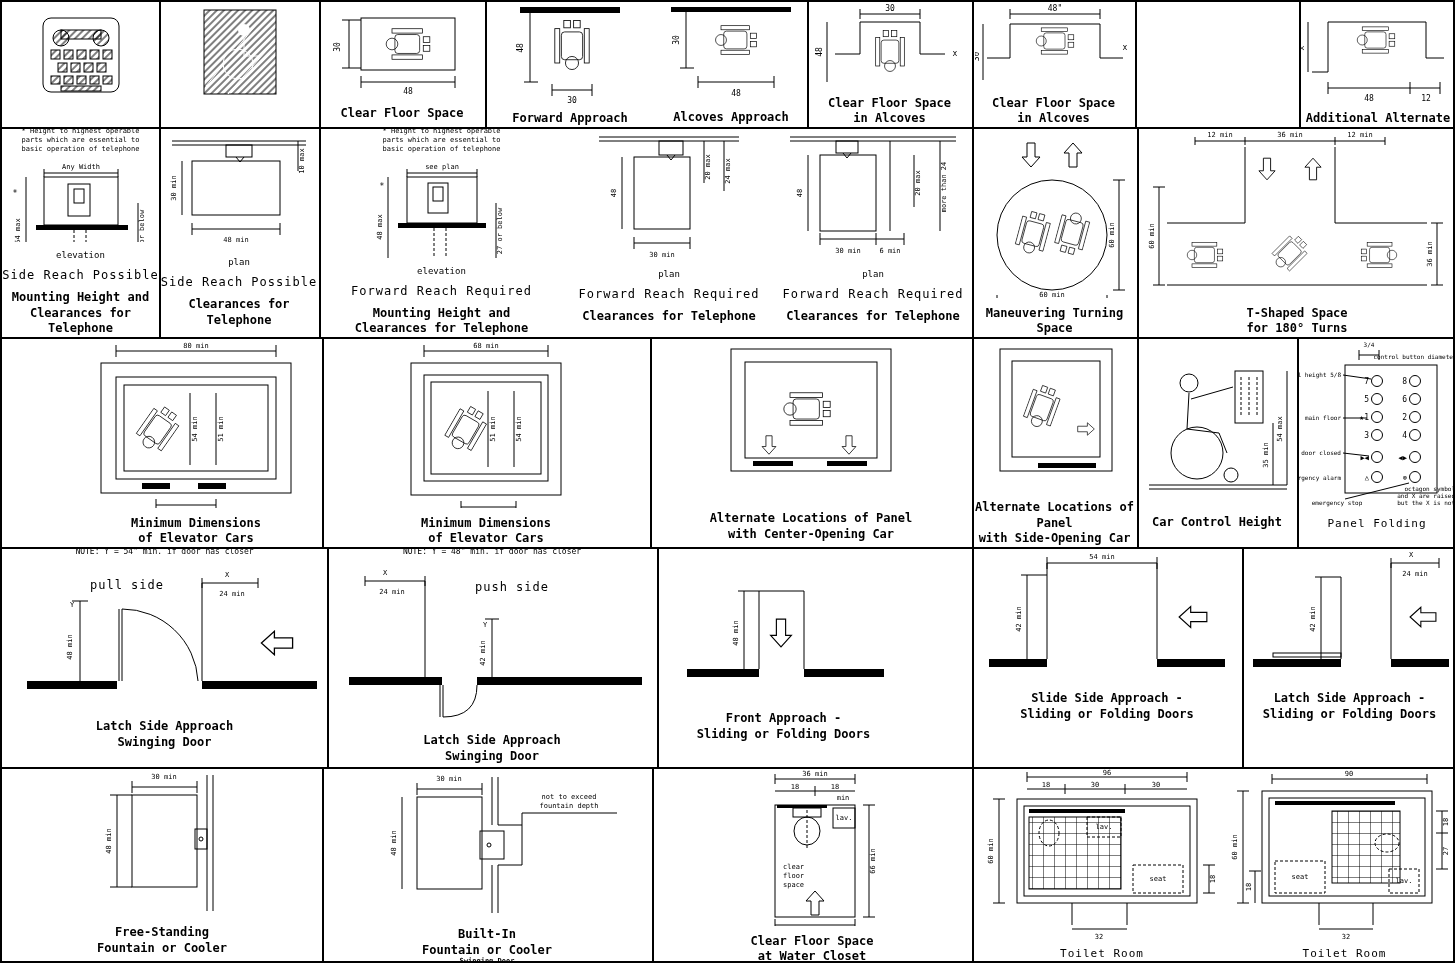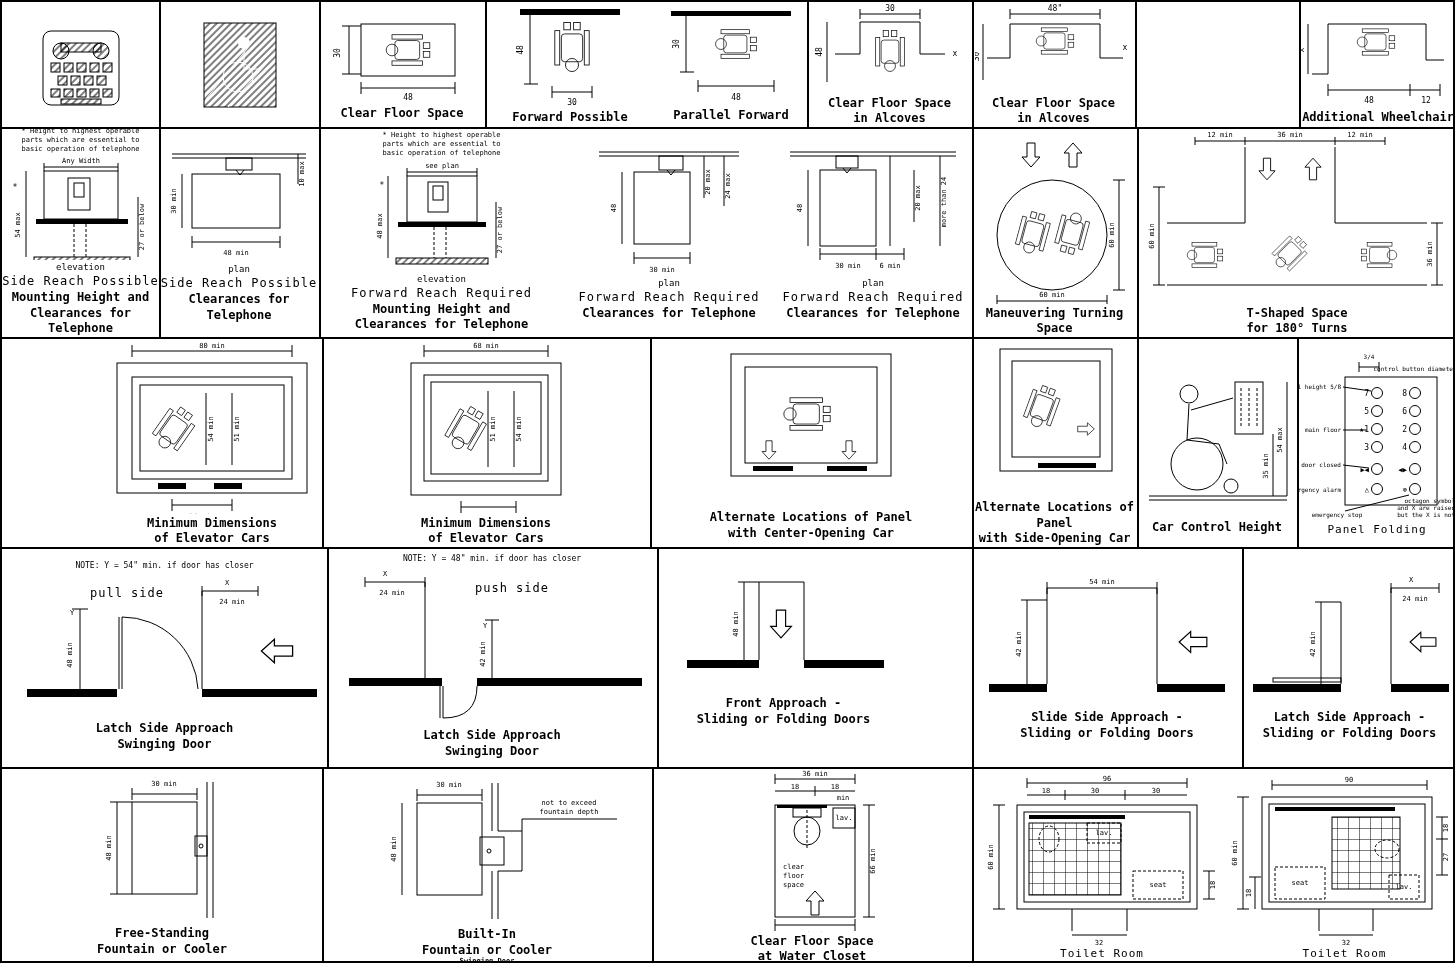--- a/index.html
+++ b/index.html
@@ -1,20 +1,20 @@
 <!DOCTYPE html>
 <html><head>
 <meta charset="utf-8">
 <style>
   html,body{margin:0;padding:0;background:#9a9a9a}
   .sheet{position:relative;width:1455px;height:963px;background:#fff;border:2px solid #000;
          box-sizing:border-box;overflow:hidden;font-family:"DejaVu Sans Mono",monospace;color:#000}
   .hline,.vline{position:absolute;background:#000}
   .hline{height:2px}.vline{width:2px}
-  .cell{position:absolute;display:flex;flex-direction:column;align-items:center;justify-content:center;gap:2px;box-sizing:border-box}
+  .cell{position:absolute;display:flex;flex-direction:column;align-items:center;justify-content:flex-start;gap:8px;box-sizing:border-box}
   .cap{font-size:12px;font-weight:bold;text-align:center;white-space:pre-line;line-height:1.3}
   .title{font-size:12px;white-space:nowrap;letter-spacing:1px}
   .t11{font-size:11px;letter-spacing:1px}
   .note{font-size:8px;white-space:pre-line;text-align:left;line-height:1.25}
   .view{font-size:9px}
   .cut{position:absolute;left:0;right:0;top:190px;text-align:center;font-size:7px;font-weight:bold}
   svg{display:block}
   svg line,svg rect,svg circle,svg ellipse,svg path,svg polyline,svg polygon{stroke:#000;fill:none;stroke-width:1}
   svg .f{fill:#000;stroke:none}
   svg .h{fill:url(#hatch);stroke:#000}
@@ -140,38 +140,38 @@
       <rect class="f" x="20" y="5" width="100" height="6"></rect>
       <line x1="30" y1="11" x2="30" y2="80"></line>
         <line x1="24" y1="80" x2="38" y2="80"></line>
       <text x="23" y="46" text-anchor="middle" transform="rotate(-90 23 46)">48</text>
       <use href="#wc" x="54" y="16" width="36" height="54"></use>
       <line x1="52" y1="88" x2="92" y2="88"></line>
         <line x1="52" y1="82" x2="52" y2="94"></line>
         <line x1="92" y1="82" x2="92" y2="94"></line>
       <text x="72" y="101" text-anchor="middle">30</text>
     </svg>
-    <div class="cap">Forward Possible</div>
+    <div class="cap">Forward Approach</div>
   </div>
 
   <div class="cell" style="left:653px;top:0;width:152px;height:125px">
     <svg width="150" height="100">
       <rect class="f" x="15" y="5" width="120" height="5"></rect>
       <line x1="30" y1="10" x2="30" y2="66"></line>
         <line x1="24" y1="66" x2="38" y2="66"></line>
       <text x="23" y="38" text-anchor="middle" transform="rotate(-90 23 38)">30</text>
       <g transform="translate(80,38) rotate(90)">
           <use href="#wc" x="-15" y="-22" width="30" height="44"></use>
         </g>
       <line x1="42" y1="80" x2="118" y2="80"></line>
         <line x1="42" y1="74" x2="42" y2="86"></line>
         <line x1="118" y1="74" x2="118" y2="86"></line>
       <text x="80" y="94" text-anchor="middle">48</text>
     </svg>
-    <div class="cap">Parallel Forward</div>
+    <div class="cap">Alcoves Approach</div>
   </div>
 
   <div class="cell" style="left:805px;top:0;width:165px;height:125px">
     <svg width="150" height="100">
       <line x1="45" y1="12" x2="105" y2="12"></line>
         <line x1="45" y1="7" x2="45" y2="17"></line>
         <line x1="105" y1="7" x2="105" y2="17"></line>
       <text x="75" y="9" text-anchor="middle">30</text>
       <path d="M20,52 H45 V20 H105 V52 H130"></path>
       <use href="#wc" x="60" y="26" width="30" height="46"></use>
@@ -211,21 +211,21 @@
       <line x1="8" y1="20" x2="8" y2="70"></line>
       <text x="4" y="46" text-anchor="middle" transform="rotate(-90 4 46)">x</text>
       <line x1="28" y1="86" x2="110" y2="86"></line>
         <line x1="28" y1="80" x2="28" y2="92"></line>
         <line x1="110" y1="80" x2="110" y2="92"></line>
       <text x="69" y="99" text-anchor="middle">48</text>
       <line x1="110" y1="86" x2="140" y2="86"></line>
         <line x1="140" y1="80" x2="140" y2="92"></line>
       <text x="126" y="99" text-anchor="middle">12</text>
     </svg>
-    <div class="cap">Additional Wheelchair</div>
+    <div class="cap">Additional Alternate</div>
   </div>
 
   <div class="cell" style="left:0;top:125px;width:157px;height:210px">
     <div class="note" style="font-size:7px">* Height to highest operable
   parts which are essential to
   basic operation of telephone</div>
     <svg width="150" height="118">
       <text x="75" y="8" text-anchor="middle" class="s7">Any Width</text>
       <line x1="38" y1="12" x2="112" y2="12"></line>
         <line x1="38" y1="8" x2="38" y2="16"></line>
@@ -411,21 +411,21 @@
       <text x="7" y="109" text-anchor="middle" class="s7" transform="rotate(-90 7 109)">60 min</text>
       <line x1="290" y1="96" x2="290" y2="158"></line>
         <line x1="284" y1="96" x2="296" y2="96"></line>
         <line x1="284" y1="158" x2="296" y2="158"></line>
       <text x="285" y="127" text-anchor="middle" class="s7" transform="rotate(-90 285 127)">36 min</text>
     </svg>
     <div class="cap">T-Shaped Space
 for 180° Turns</div>
   </div>
 
-  <div class="cell" style="left:16px;top:335px;width:388px;height:210px">
+  <div class="cell" style="left:0;top:335px;width:388px;height:210px">
     <svg width="300" height="186">
       <line x1="70" y1="14" x2="230" y2="14"></line>
         <line x1="70" y1="8" x2="70" y2="20"></line>
         <line x1="230" y1="8" x2="230" y2="20"></line>
       <text x="150" y="11" text-anchor="middle" class="s7">80 min</text>
       <rect x="55" y="26" width="190" height="130"></rect>
       <rect x="70" y="40" width="160" height="102"></rect>
       <rect x="78" y="48" width="144" height="86"></rect>
       <g transform="translate(112,92) rotate(35)">
           <use href="#wc" x="-16" y="-24" width="32" height="48"></use>
@@ -619,21 +619,21 @@
       <text x="148" y="62" text-anchor="middle" class="s7">Y</text>
       <text x="148" y="88" text-anchor="middle" class="s7" transform="rotate(-90 148 88)">42 min</text>
       <line x1="103" y1="120" x2="103" y2="152"></line>
         <line x1="106" y1="120" x2="106" y2="152"></line>
       <path d="M106,152 Q140,152 140,120"></path>
     </svg>
     <div class="cap">Latch Side Approach
 Swinging Door</div>
   </div>
 
-  <div class="cell" style="left:655px;top:534px;width:253px;height:220px">
+  <div class="cell" style="left:655px;top:571px;width:253px;height:220px">
     <svg width="250" height="130">
       <line x1="100" y1="18" x2="145" y2="18"></line>
       <line x1="100" y1="18" x2="100" y2="96"></line>
         <line x1="145" y1="18" x2="145" y2="96"></line>
       <line x1="85" y1="18" x2="85" y2="96"></line>
         <line x1="79" y1="18" x2="100" y2="18"></line>
       <text x="79" y="60" text-anchor="middle" class="s7" transform="rotate(-90 79 60)">48 min</text>
       <g transform="translate(122,60) rotate(-90)">
           <use href="#arr" x="-15" y="-12" width="30" height="24"></use>
         </g>

